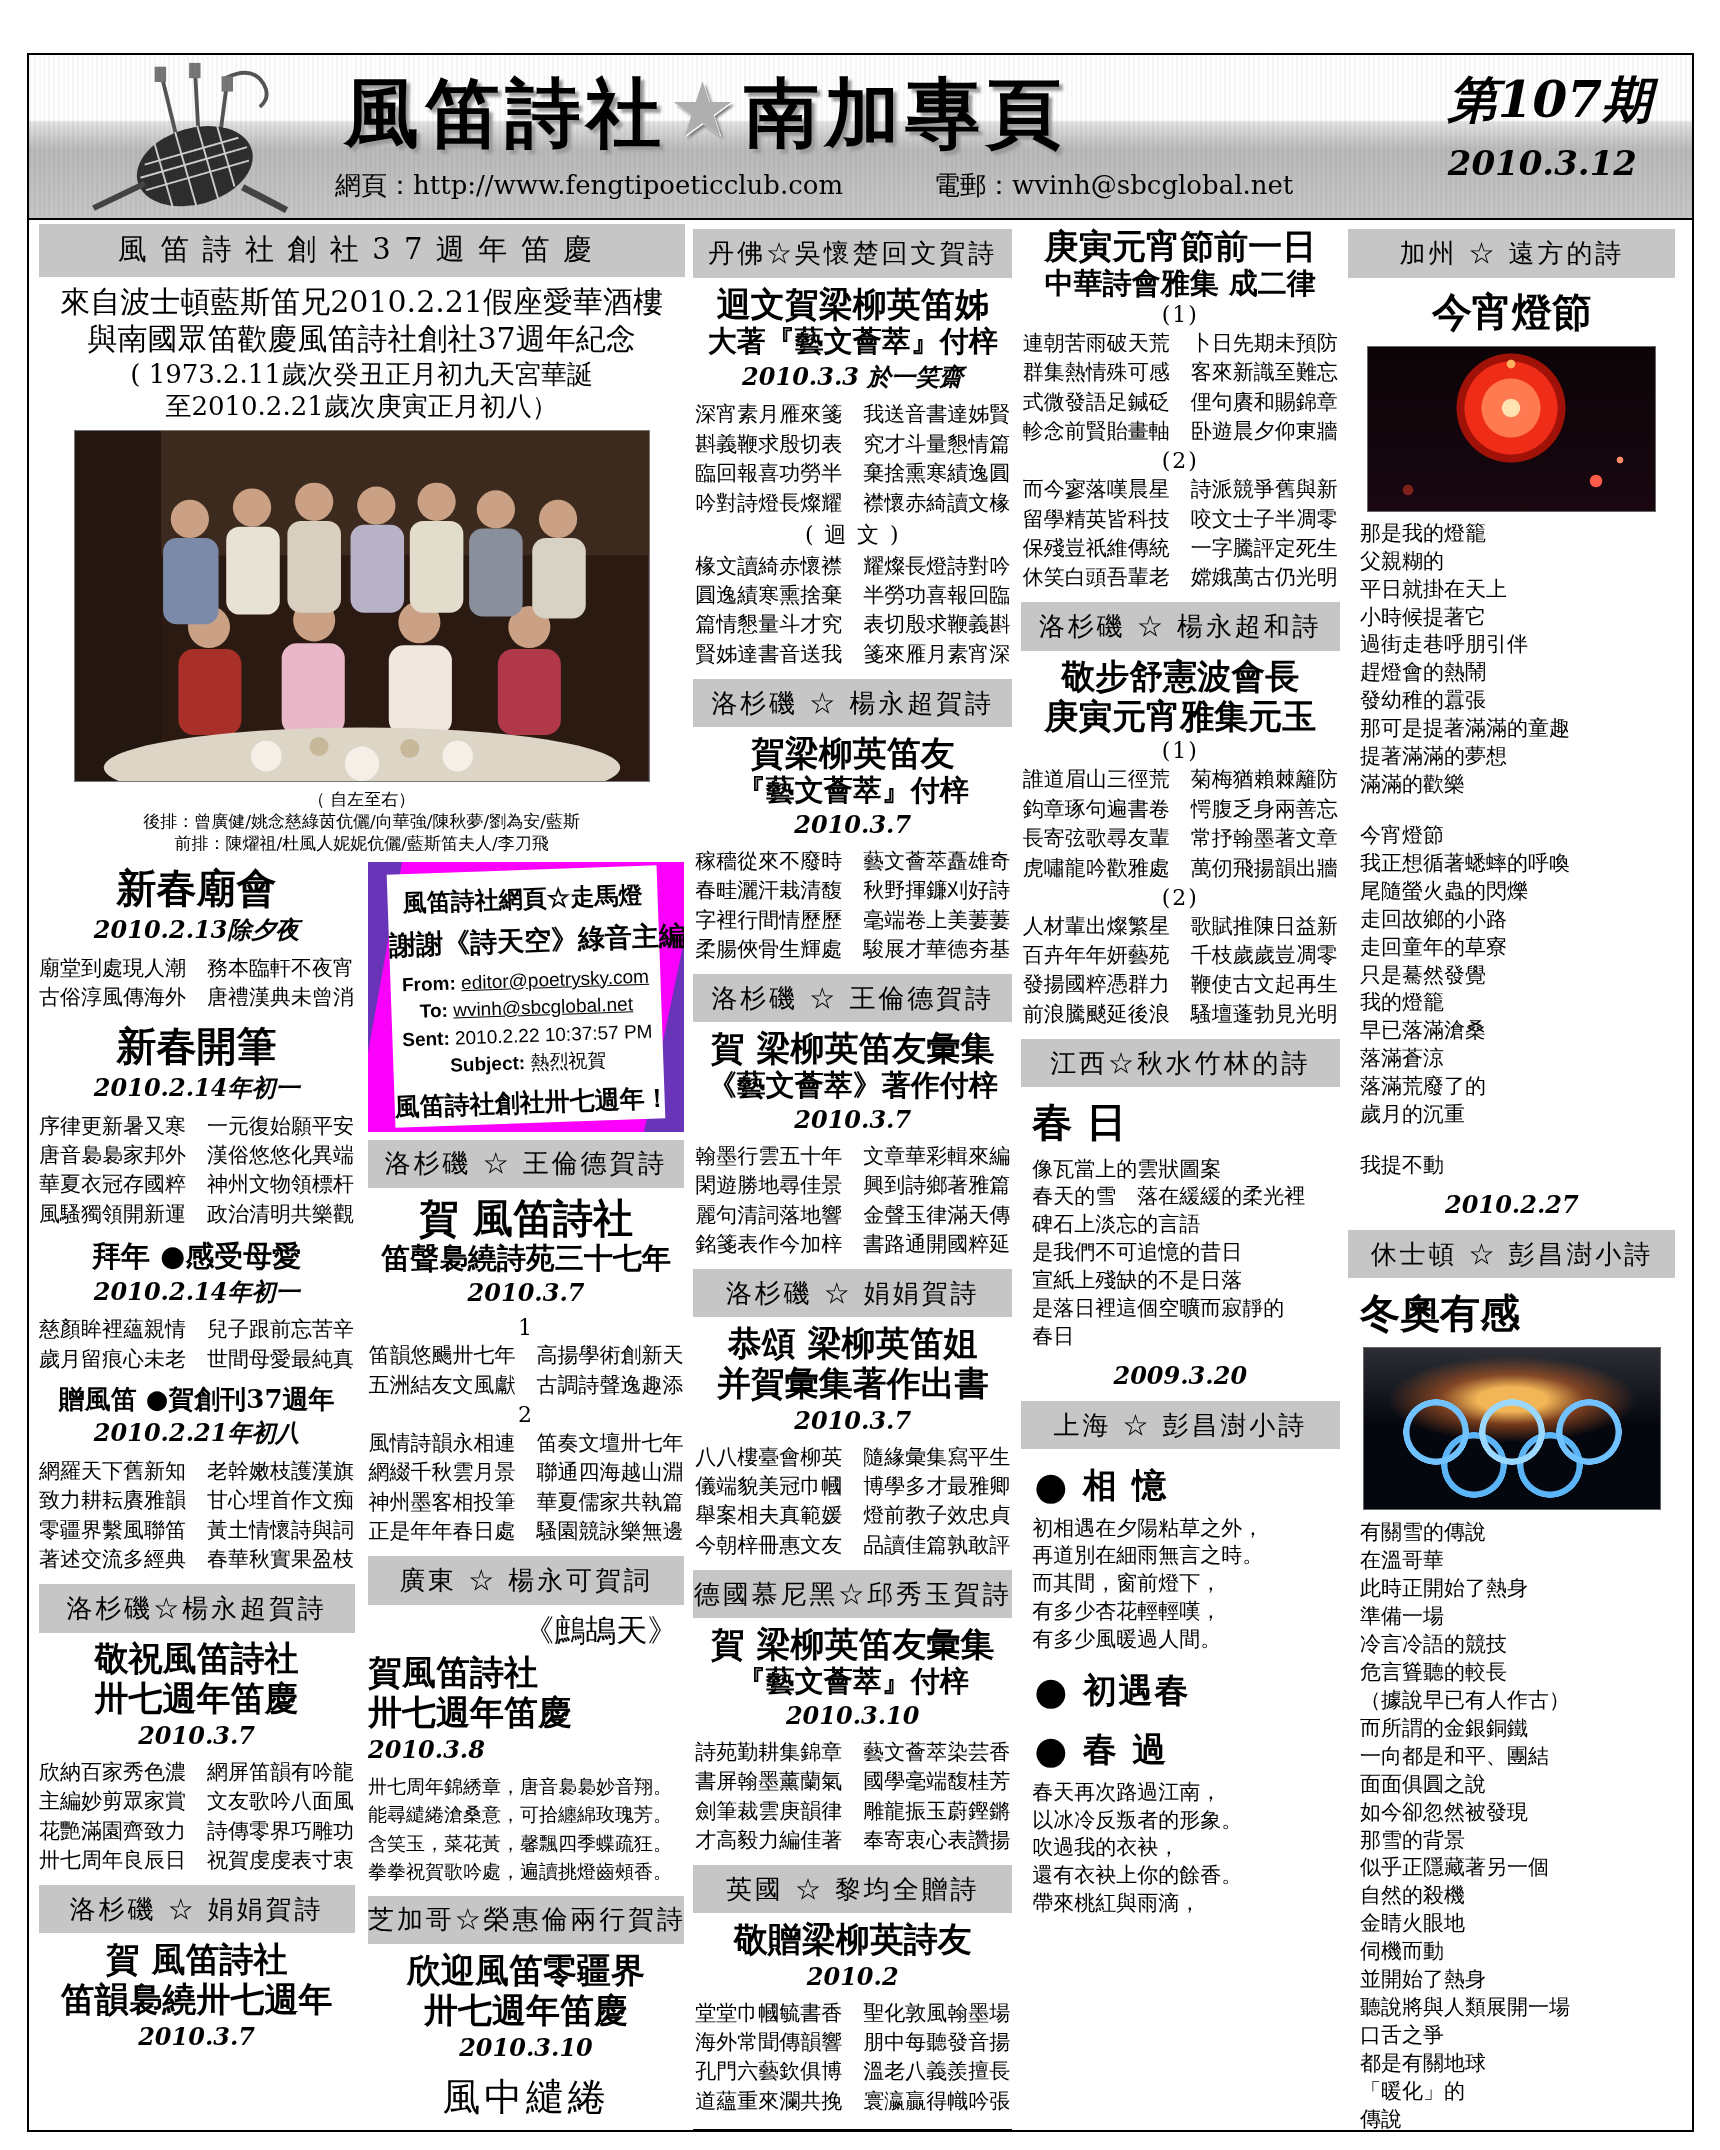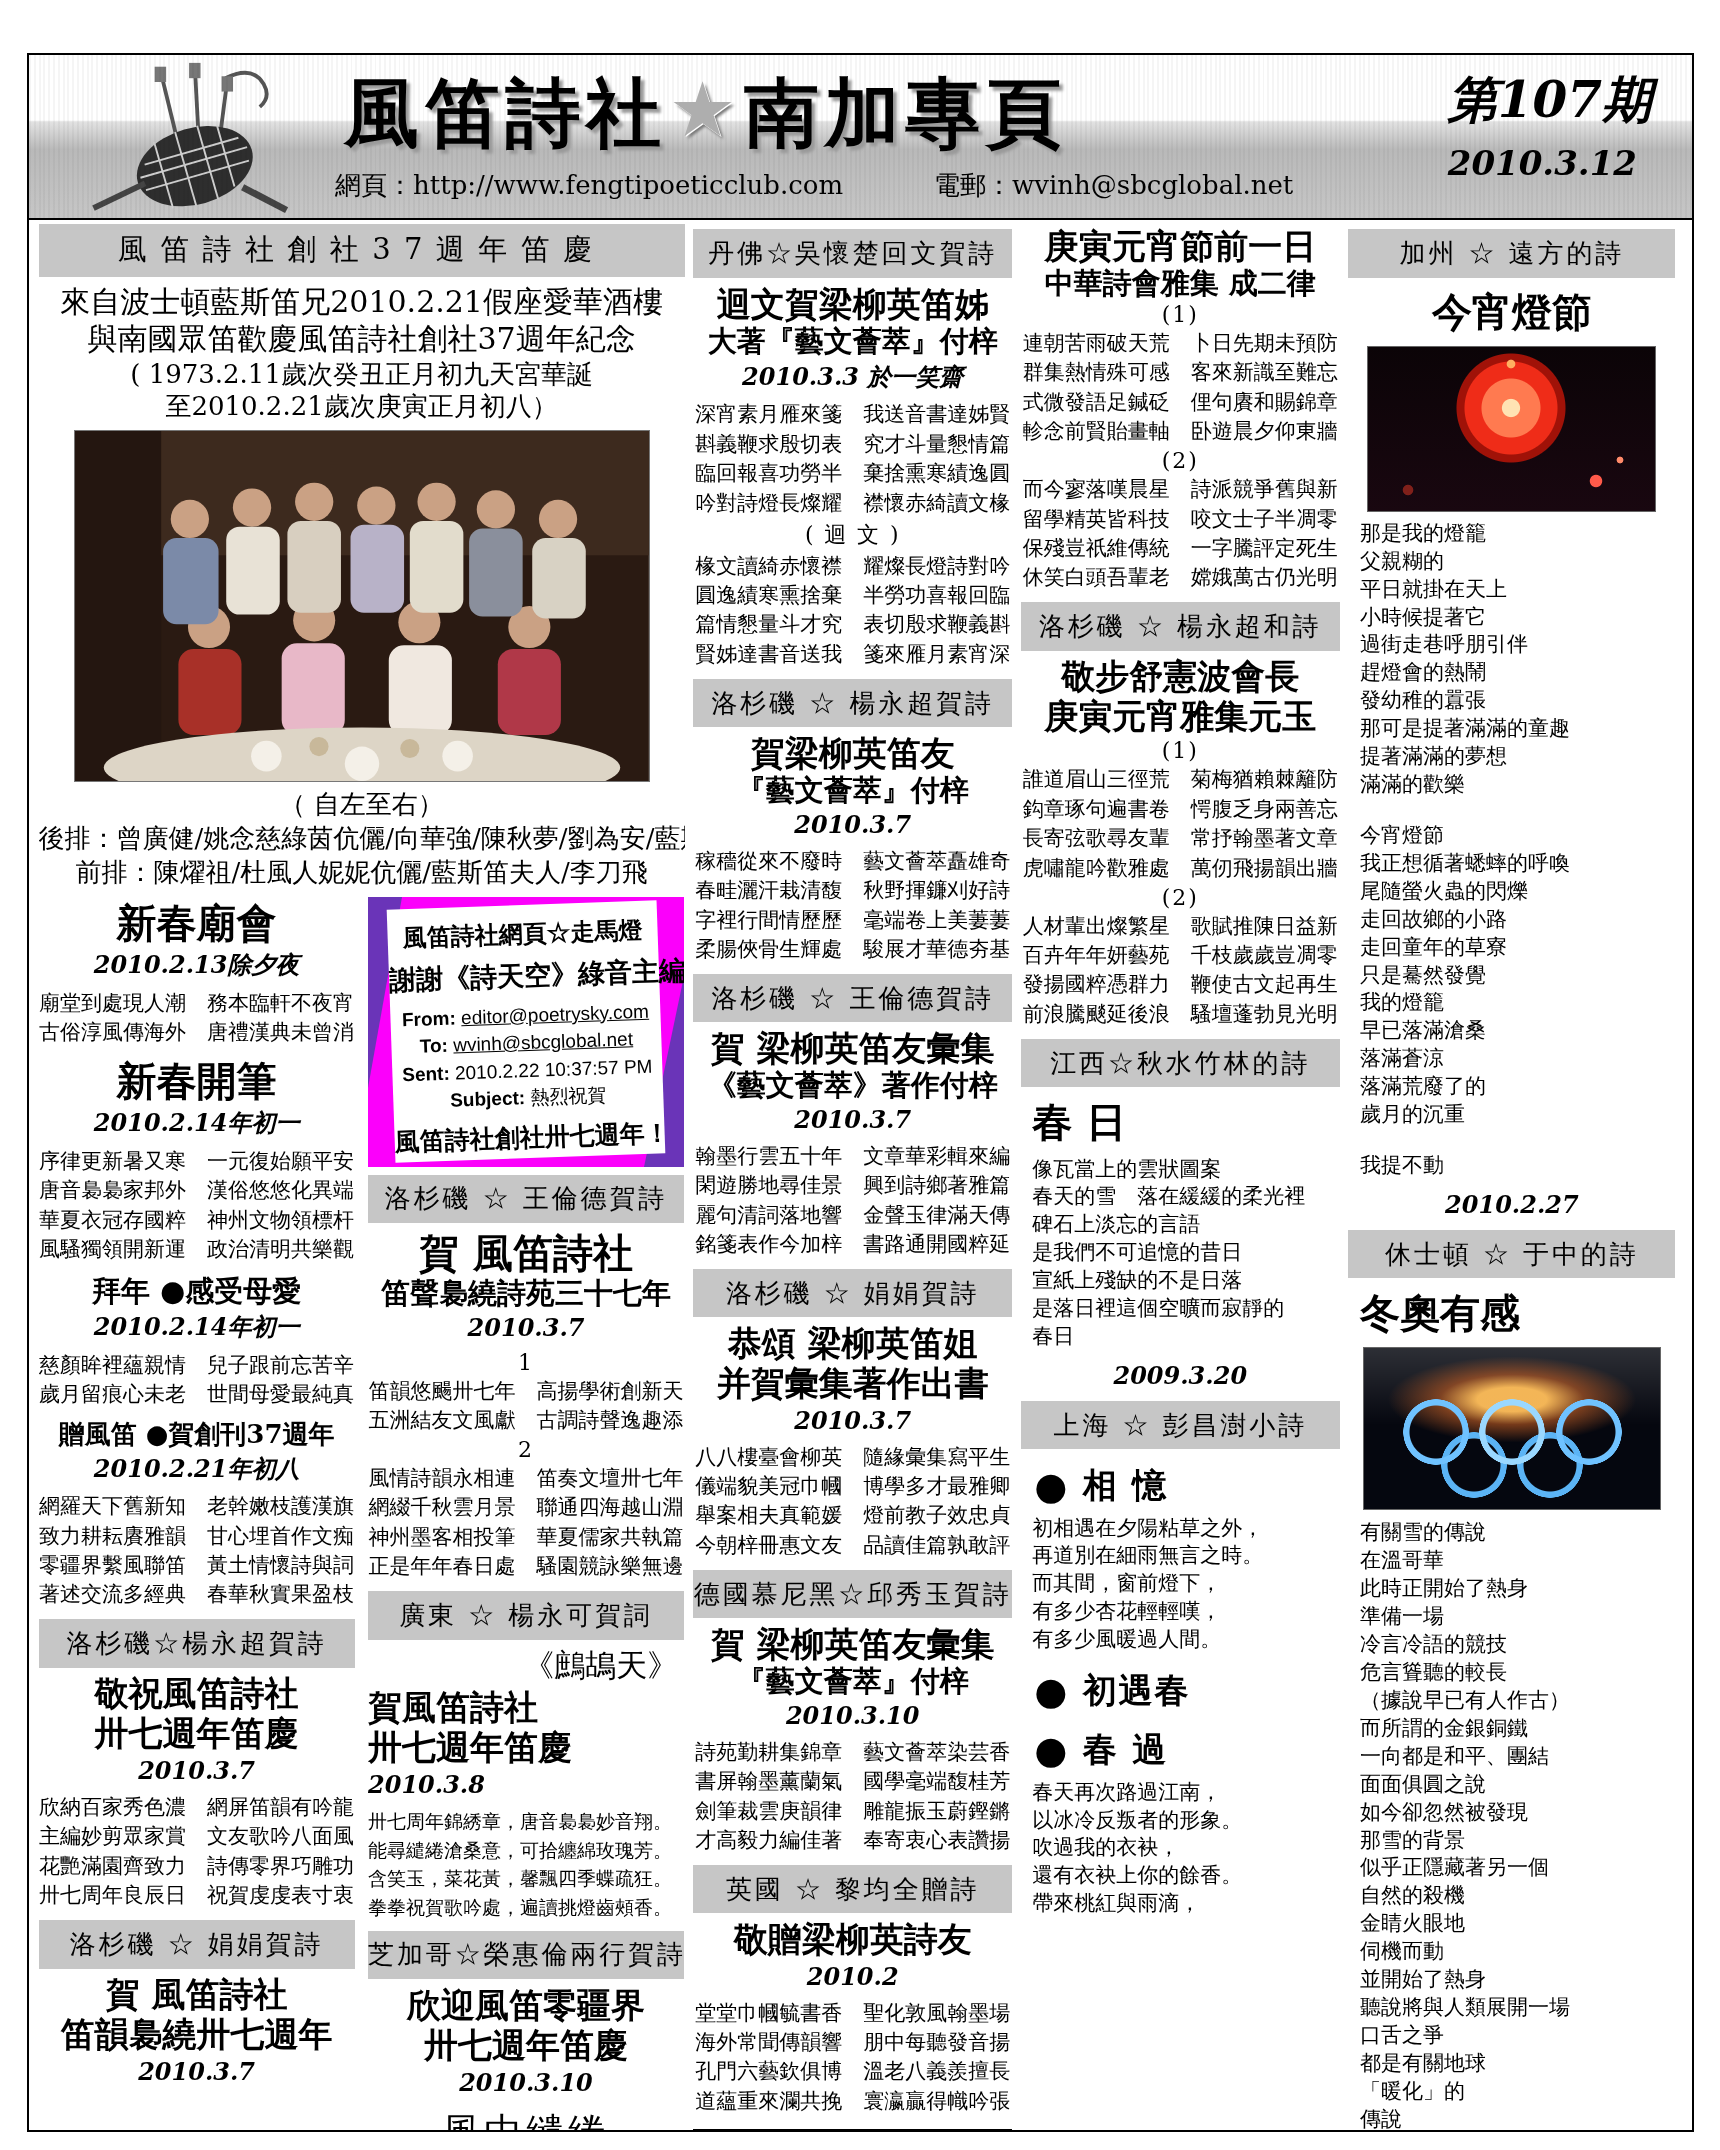--- a/index.html
+++ b/index.html
@@ -27,21 +27,21 @@
   .col5{width:327px;flex:0 0 327px;}
   .sub-cols{display:flex;gap:13.4px;margin-top:5.7px;}
   .sub-col{width:316px;flex:0 0 316px;overflow:hidden;}
   
   .section-bar{background:#c6c6c6;text-align:center;font-weight:normal;font-size:26px;
     letter-spacing:2.9px;padding:6.7px 0;margin:7.6px 0 5.7px;white-space:nowrap;}
   .main-bar{font-size:29px;letter-spacing:13.4px;margin-top:1.9px;}
   .intro-l1{font-size:30px;text-align:center;white-space:nowrap;line-height:1.25;}
   .intro-l2{font-size:26px;text-align:center;white-space:nowrap;line-height:1.25;}
   .group-photo{width:574px;height:350px;margin:7.6px auto 5.7px;border:1px solid #777;display:block;}
-  .cap-line{text-align:center;font-size:26px;line-height:1.3;white-space:nowrap;}
+  .cap-line{text-align:center;font-size:17px;line-height:1.3;white-space:nowrap;}
   .poem{text-align:center;margin:3.8px 0 9.6px;}
   .poem.left{text-align:left;}
   .poem-title{font-weight:bold;line-height:1.18;white-space:nowrap;}
   .t-xl{font-size:40px;}
   .t-lg{font-size:34px;}
   .t-md{font-size:29px;}
   .t-sm{font-size:26px;}
   .pretitle{font-weight:normal;font-size:31px;text-align:right;padding-right:5.7px;}
   .poem-date{font-style:italic;font-weight:bold;font-size:24px;margin:2.9px 0 7.6px;}
   .stanza-marker{font-size:22px;margin:1.9px 0;text-align:center;letter-spacing:1.9px;}
@@ -443,21 +443,21 @@
             <div class="free-line">只是驀然發覺</div>
             <div class="free-line">我的燈籠</div>
             <div class="free-line">早已落滿滄桑</div>
             <div class="free-line">落滿蒼涼</div>
             <div class="free-line">落滿荒廢了的</div>
             <div class="free-line">歲月的沉重</div>
             <div class="free-line blank"></div>
             <div class="free-line">我提不動</div>
           </div>
           <div class="block-date">2010.2.27</div>
-          <div class="section-bar">休士頓 ☆ 于中的詩</div>
+          <div class="section-bar">休士頓 ☆ 彭昌澍小詩</div>
           <div class="free-title t-xl left-t">冬奧有感</div>
           <div class="photo photo-olympics"></div>
           <div class="lines-wrap">
             <div class="free-line">有關雪的傳說</div>
             <div class="free-line">在溫哥華</div>
             <div class="free-line">此時正開始了熱身</div>
             <div class="free-line">準備一場</div>
             <div class="free-line">冷言冷語的競技</div>
             <div class="free-line">危言聳聽的較長</div>
             <div class="free-line">（據說早已有人作古）</div>

